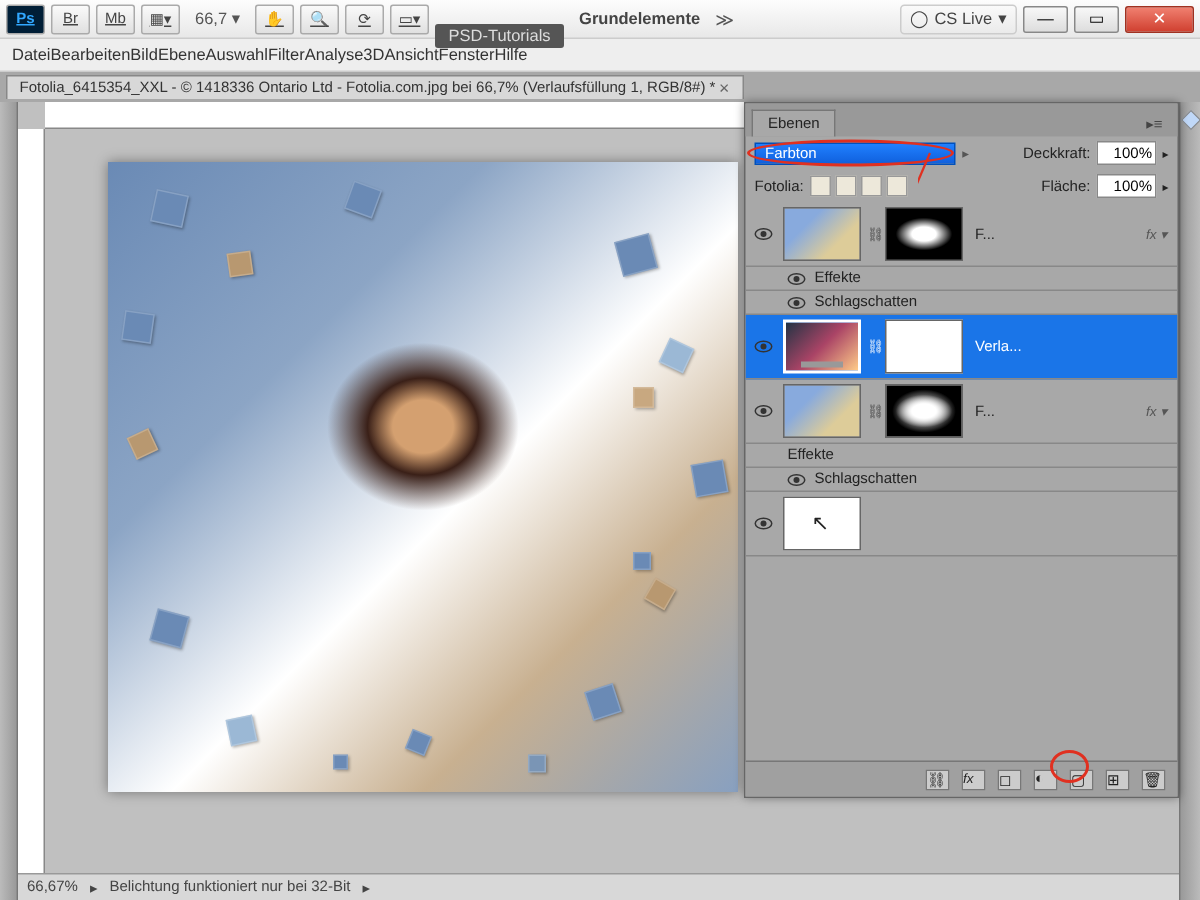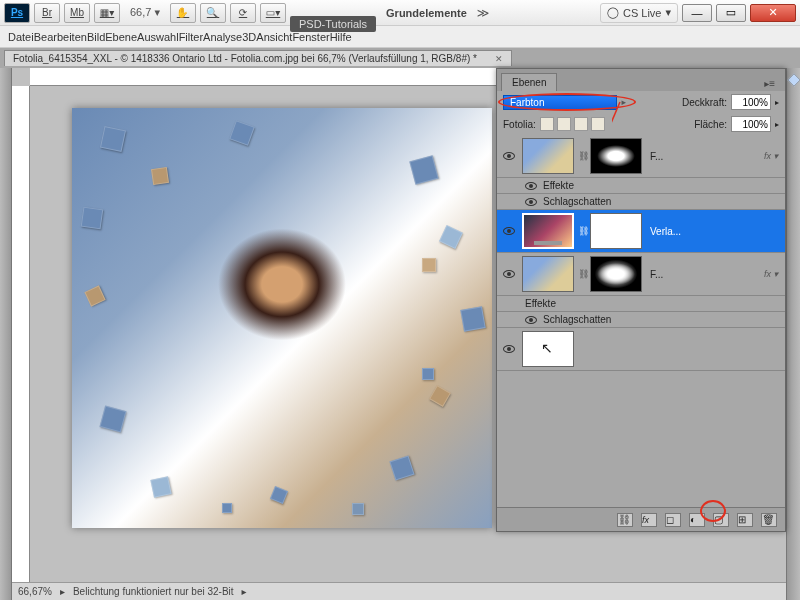--- a/index.html
+++ b/index.html
@@ -9,38 +9,38 @@
 .tb-zoom { font-size:11px; color:#555; padding:0 6px; }
 .tb-tag { background:#555; color:#ddd; padding:2px 9px; border-radius:2px; font-size:11px;margin-top:23px; }
 .tb-title { color:#444; font-weight:bold; padding:0 6px; }
 .tb-right { margin-left:auto; display:flex; gap:4px; align-items:center; }
 .win-btn { width:30px; height:18px; border:1px solid #888; border-radius:2px; display:flex; align-items:center; justify-content:center; background:linear-gradient(#f8f8f8,#ddd); }
 .win-close { background:linear-gradient(#f08070,#d04030); border-color:#a03020; color:#fff; width:46px; }
 .cslive { display:flex; align-items:center; gap:4px; color:#444; font-size:11px; padding:0 6px; border:1px solid #ccc; border-radius:3px; height:20px; }
 .menubar { height:22px; background:#eee; display:flex; align-items:center; padding:0 8px; gap:0; font-size:11px; color:#333; border-bottom:1px solid #ccc; }
 .menubar span { cursor:default; }
 .tabstrip { height:20px; background:#a8a8a8; display:flex; align-items:center; padding:0 4px; font-size:10px; color:#333; }
-.doctab { background:#d8d8d8; padding:2px 8px; border:1px solid #888; border-bottom:none; display:flex; align-items:center; gap:18px; }
+.doctab { background:#d8d8d8; padding:2px 8px; border:1px solid #888; border-bottom:none; display:flex; align-items:center; gap:2px; }
 .tabx { font-size:9px; color:#666; }
 .workspace { display:flex; height:532px; background:#a8a8a8; }
 .toolbox { width:12px; background:linear-gradient(90deg,#bbb,#999); border-right:1px solid #777; }
 .dockright { width:14px; background:linear-gradient(90deg,#999,#bbb); border-left:1px solid #777; position:relative; }
 .dockicon { width:12px; height:12px; background:#c0d8f8; border:1px solid #888; margin:6px auto; transform:rotate(45deg) scale(.8); }
 .canvas-area { flex:1; position:relative; background:#c0c0c0; overflow:hidden; }
 .ruler-h { position:absolute; top:0; left:18px; right:0; height:18px; background:#fff; border-bottom:1px solid #888; }
 .ruler-v { position:absolute; top:18px; left:0; width:18px; bottom:18px; background:#fff; border-right:1px solid #888; }
 .canvas { position:absolute; top:40px; left:60px; width:420px; height:420px; background:#fff; box-shadow:0 0 8px rgba(0,0,0,.4); }
 .canvas-img { width:100%; height:100%; background:radial-gradient(ellipse 40% 35% at 50% 42%,#d4a070 12%,#3a2018 22%,transparent 38%),linear-gradient(135deg,#6a8ab5 0%,#8ca5c5 30%,#fff 55%,#c8b090 75%,#88a0c0 100%); position:relative; overflow:hidden; }
 .sq { position:absolute; background:#6a8ab5; border:1px solid rgba(255,255,255,.2); box-shadow:1px 1px 2px rgba(0,0,0,.3); }
 .statusbar { position:absolute; bottom:0; left:0; right:0; height:18px; background:#d8d8d8; border-top:1px solid #999; display:flex; align-items:center; font-size:10px; color:#444; padding:0 6px; gap:8px; }
 .panel { position:absolute; top:68px; right:14px; width:290px; height:464px; background:#a8a8a8; border:1px solid #666; box-shadow:0 0 6px rgba(0,0,0,.4); font-size:10px; color:#222; }
 .panel-tabs { height:22px; background:#999; display:flex; align-items:flex-end; padding:0 4px; }
 .panel-tab { background:#a8a8a8; padding:3px 10px; border:1px solid #777; border-bottom:none; font-size:10px; }
 .panel-row { display:flex; align-items:center; padding:3px 6px; gap:4px; }
-.blend { background:linear-gradient(#2080ff,#1060dd); color:#fff; padding:1px 6px; border:1px solid #0050bb; width:114px; font-size:10px; display:flex; align-items:center; position:relative; }
+.blend { background:linear-gradient(#2080ff,#1060dd); color:#fff; padding:1px 6px; border:1px solid #0050bb; width:134px; font-size:10px; display:flex; align-items:center; position:relative; }
 .blend::after { content:"▸"; position:absolute; right:-10px; color:#555; font-size:9px; }
 .input-sm { width:40px; height:16px; background:#fff; border:1px solid #888; font-size:10px; text-align:right; padding:0 2px; }
 .lockicons { display:flex; gap:3px; }
 .lockicons div { width:14px; height:14px; background:#ede8da; border:1px solid #999; }
 .layers { overflow-y:auto; height:360px; }
 .layer { display:flex; align-items:center; padding:3px; border-bottom:1px solid #888; gap:4px; }
 .layer.sel { background:#1a75e8; color:#fff; }
 .vis { width:18px; display:flex; justify-content:center; }
 .eye { width:12px; height:8px; border:1px solid #333; border-radius:50%; position:relative; }
 .eye::after { content:""; position:absolute; width:4px; height:4px; background:#333; border-radius:50%; top:1px; left:3px; }

